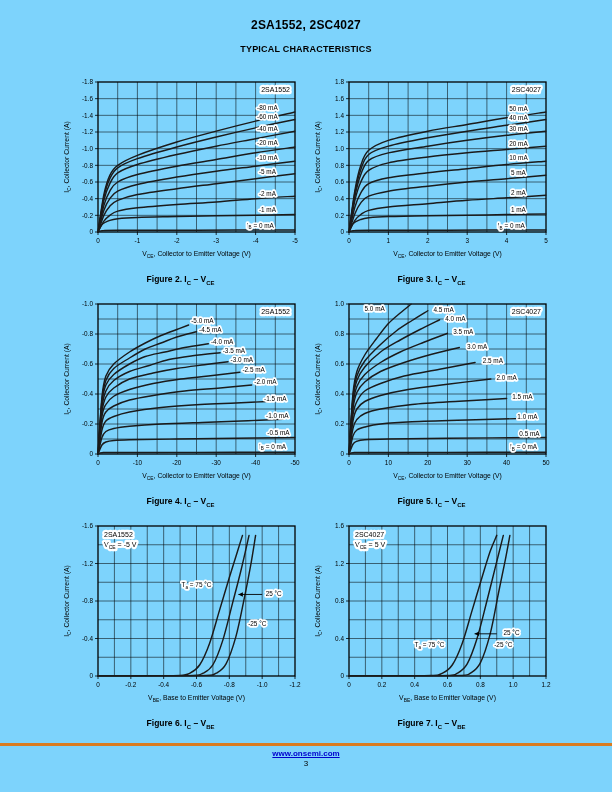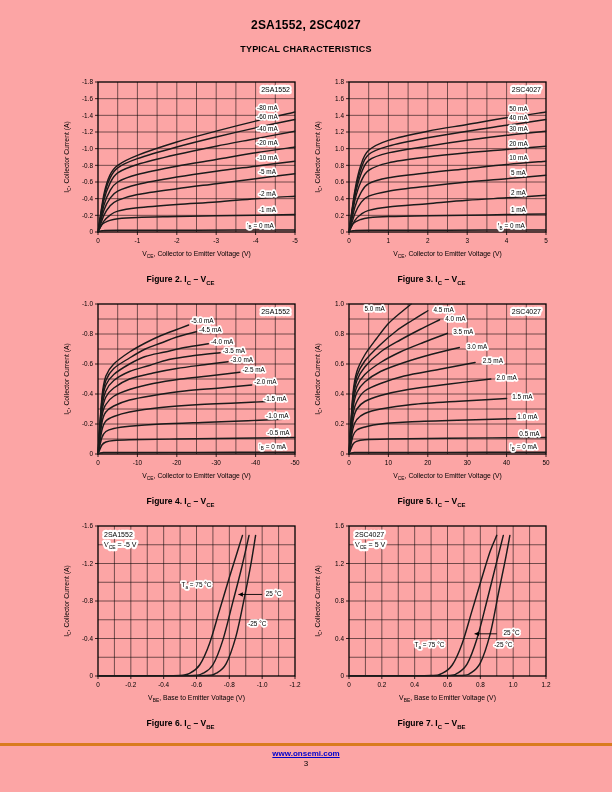--- a/index.html
+++ b/index.html
@@ -1,16 +1,16 @@
 <!DOCTYPE html>
 <html><head>
 <meta charset="utf-8">
 <style>
   html,body{margin:0;padding:0;background:#888;}
-  .page{position:relative;width:612px;height:792px;background:#fca5a5;margin:0 auto;
+  .page{position:relative;width:612px;height:792px;background:#7dd3fc;margin:0 auto;
         font-family:"Liberation Sans",sans-serif;color:#000;overflow:hidden;}
   .doc-title{position:absolute;top:18px;left:0;width:612px;text-align:center;
              font-size:12px;font-weight:bold;letter-spacing:.2px;}
   .doc-subtitle{position:absolute;top:44px;left:0;width:612px;text-align:center;
                 font-size:9px;font-weight:bold;letter-spacing:.2px;}
   .charts{position:absolute;top:74px;left:58px;width:500px;
           display:grid;grid-template-columns:245px 245px;column-gap:6px;grid-auto-rows:222px;}
   figure.chart-cell{margin:0;padding:0;width:245px;}
   figure.chart-cell svg{display:block;}
   figcaption{margin-top:8px;text-align:center;font-size:8.5px;font-weight:bold;width:245px;}

